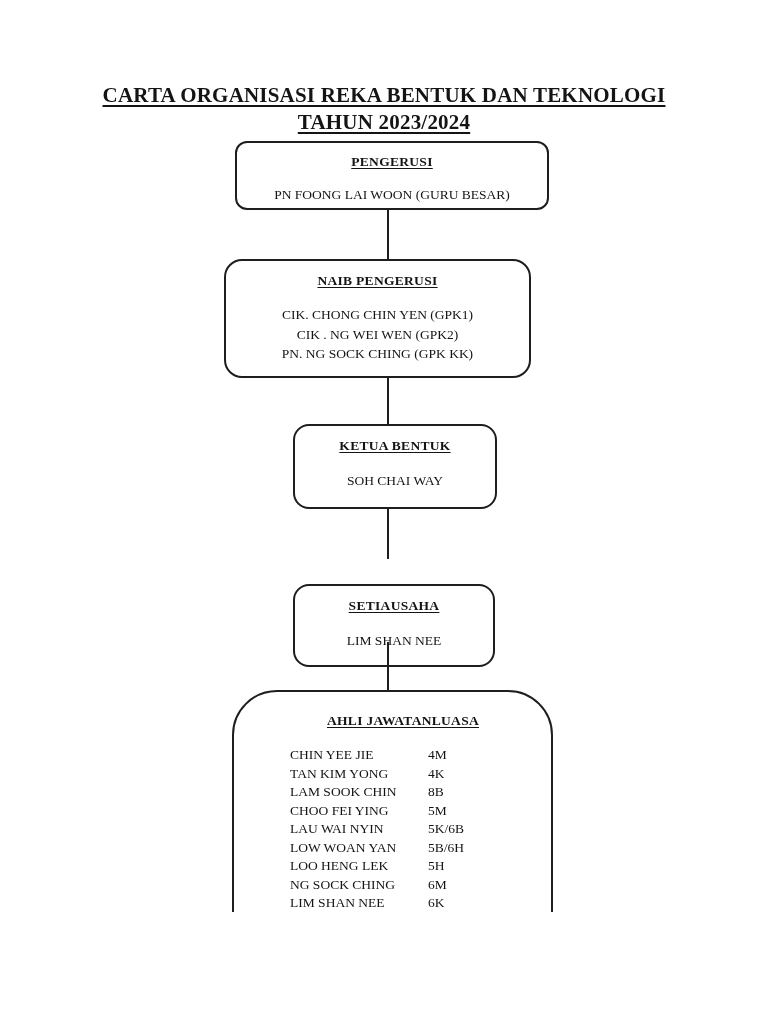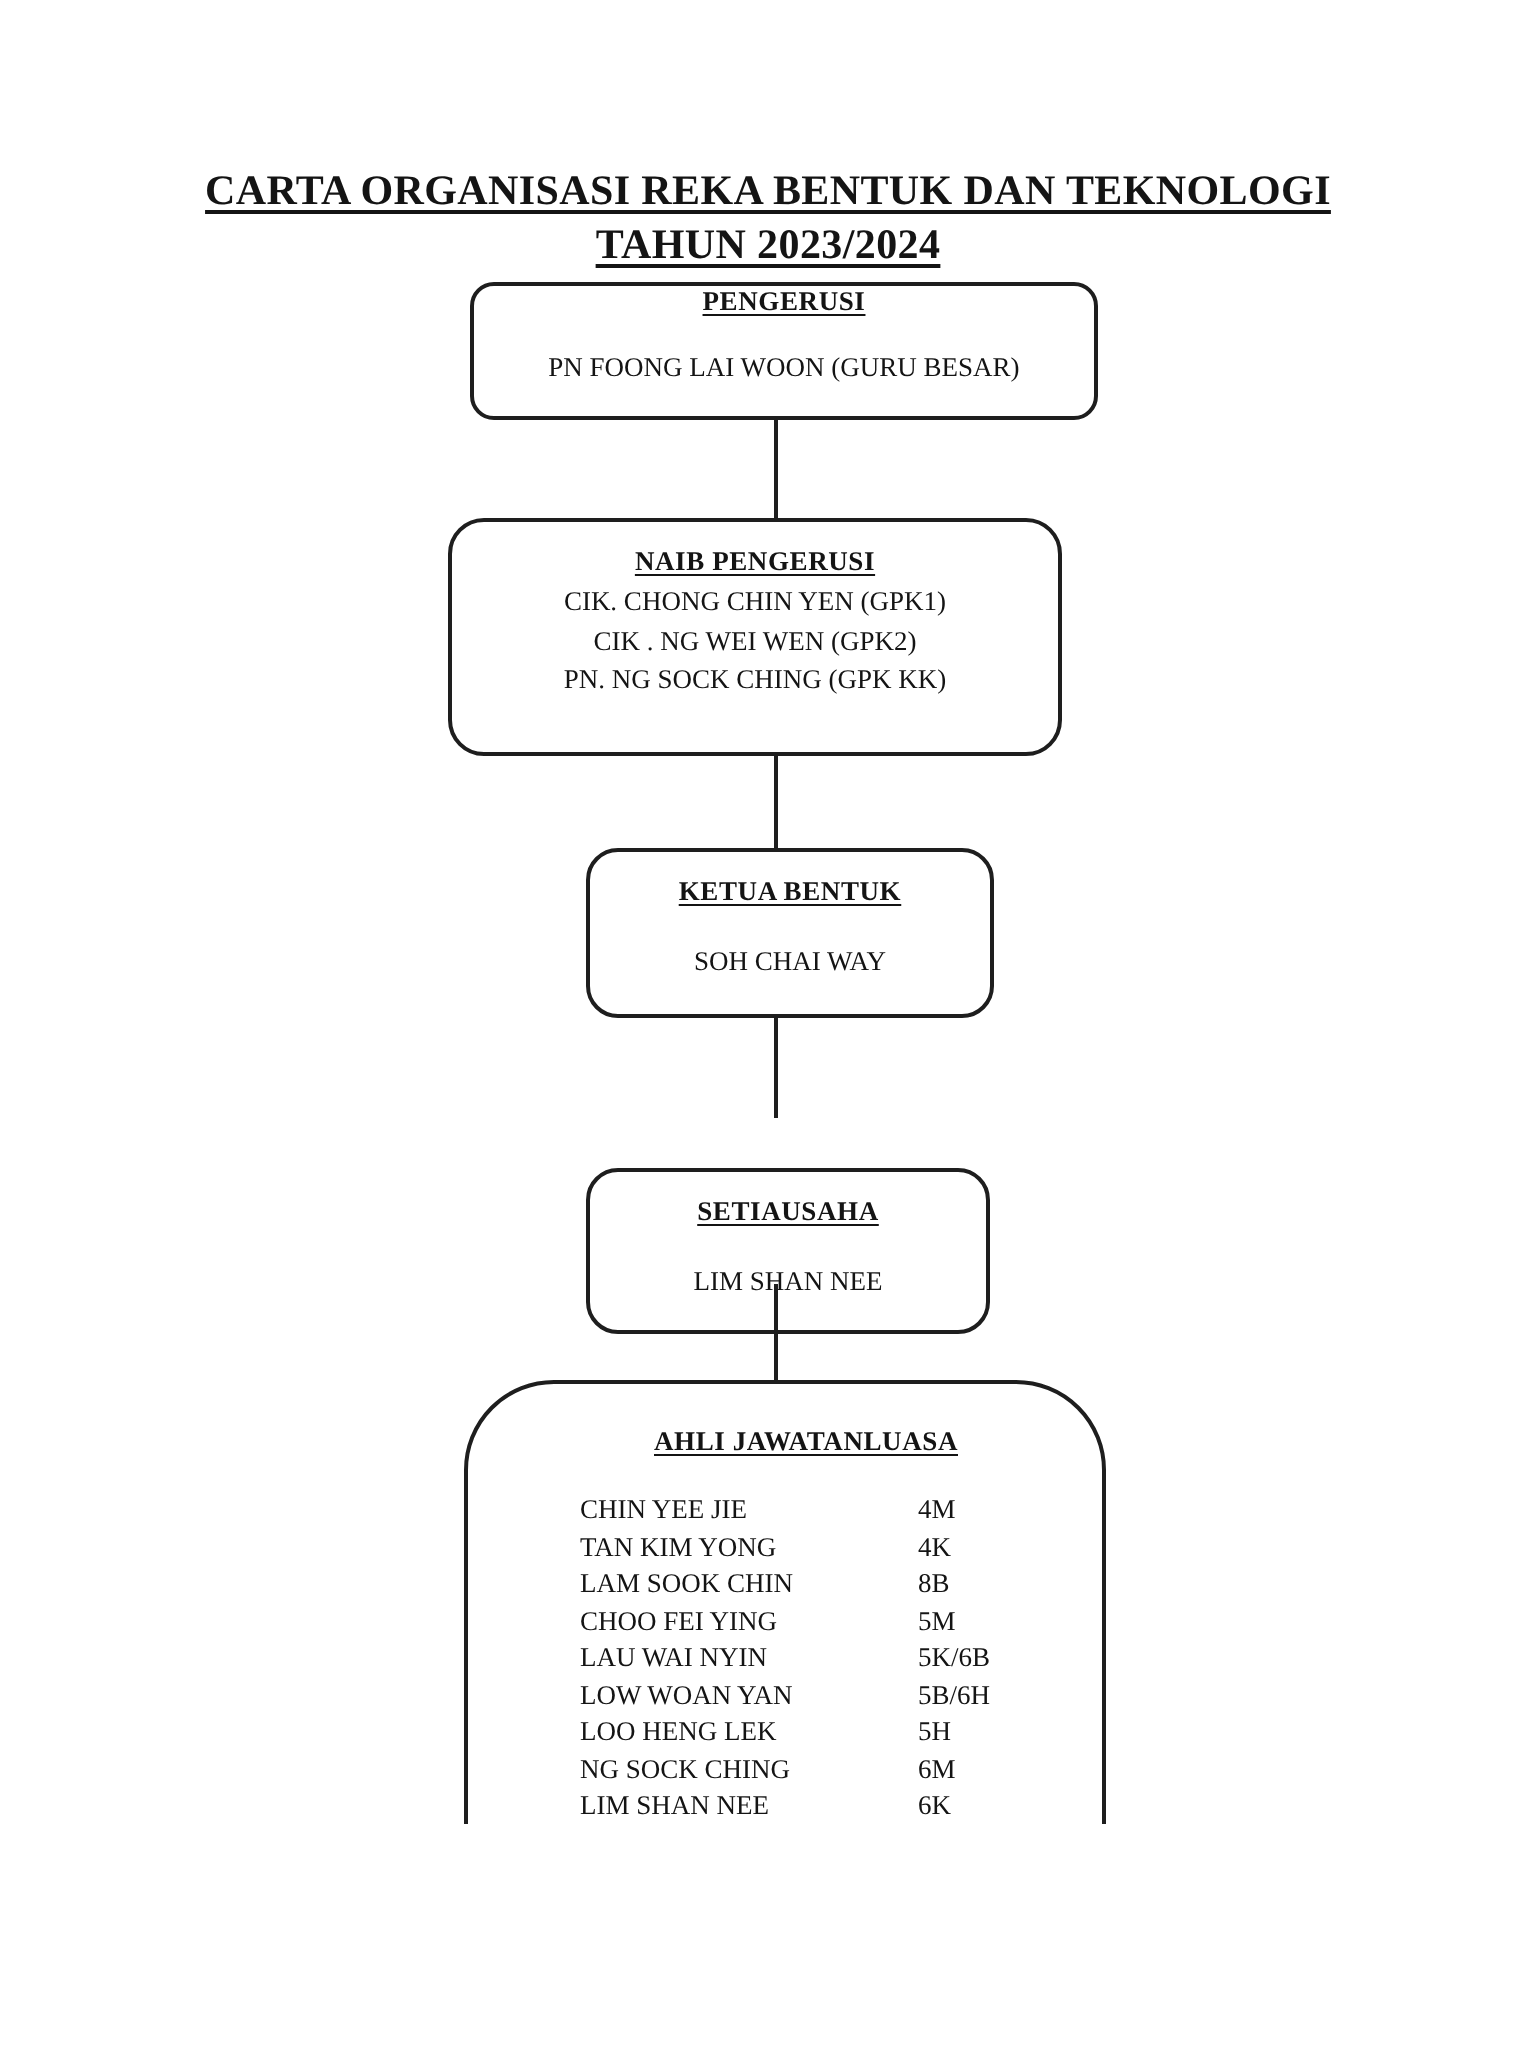--- a/index.html
+++ b/index.html
@@ -42,39 +42,39 @@
   .box-member, .member-line {
     font-size: 13.5px;
     line-height: 19.5px;
   }
   .connector {
     position: absolute;
     left: 387px;
     width: 2px;
     background: #1e1e1e;
   }
-  #box-pengerusi   { left: 235px; top: 141px; width: 314px; height: 69px;  border-radius: 12px; }
+  #box-pengerusi   { left: 235px; top: 141px; width: 314px; height: 69px;  border-radius: 12px; padding-top: 11px; }
   #box-pengerusi .box-member { margin-top: 15px; }
   #conn-1 { top: 210px; height: 49px; }
   #box-naib        { left: 224px; top: 259px; width: 307px; height: 119px; border-radius: 18px; padding-top: 12px; }
-  #box-naib .members-block { margin-top: 2px; }
+  #box-naib .members-block { margin-top: 16px; }
   #conn-2 { top: 378px; height: 46px; }
   #box-ketua       { left: 293px; top: 424px; width: 204px; height: 85px;  border-radius: 16px; padding-top: 12px; }
   #box-ketua .box-member { margin-top: 17px; }
   #conn-3 { top: 509px; height: 50px; }
   #box-setiausaha  { left: 293px; top: 584px; width: 202px; height: 83px;  border-radius: 16px; padding-top: 12px; }
   #box-setiausaha .box-member { margin-top: 17px; }
   #conn-4 { top: 642px; height: 48px; }
   #box-ahli        { left: 232px; top: 690px; width: 321px; height: 295px; border-radius: 45px; padding-top: 21px; padding-left: 21px; }
   #box-ahli .committee-list {
     margin-top: 17px;
     padding-left: 35px;
     text-align: left;
   }
-  .committee-row { display: flex; font-size: 13.5px; line-height: 18.5px; gap: 31px; }
+  .committee-row { display: flex; font-size: 13.5px; line-height: 18.5px; }
   .committee-row .cname  { width: 138px; }
   .committee-row .cclass { }
   .next-page-edge {
     position: absolute;
     left: 85px;
     top: 1008px;
     right: 0;
     height: 16px;
     background: #2e7ce4;
   }

